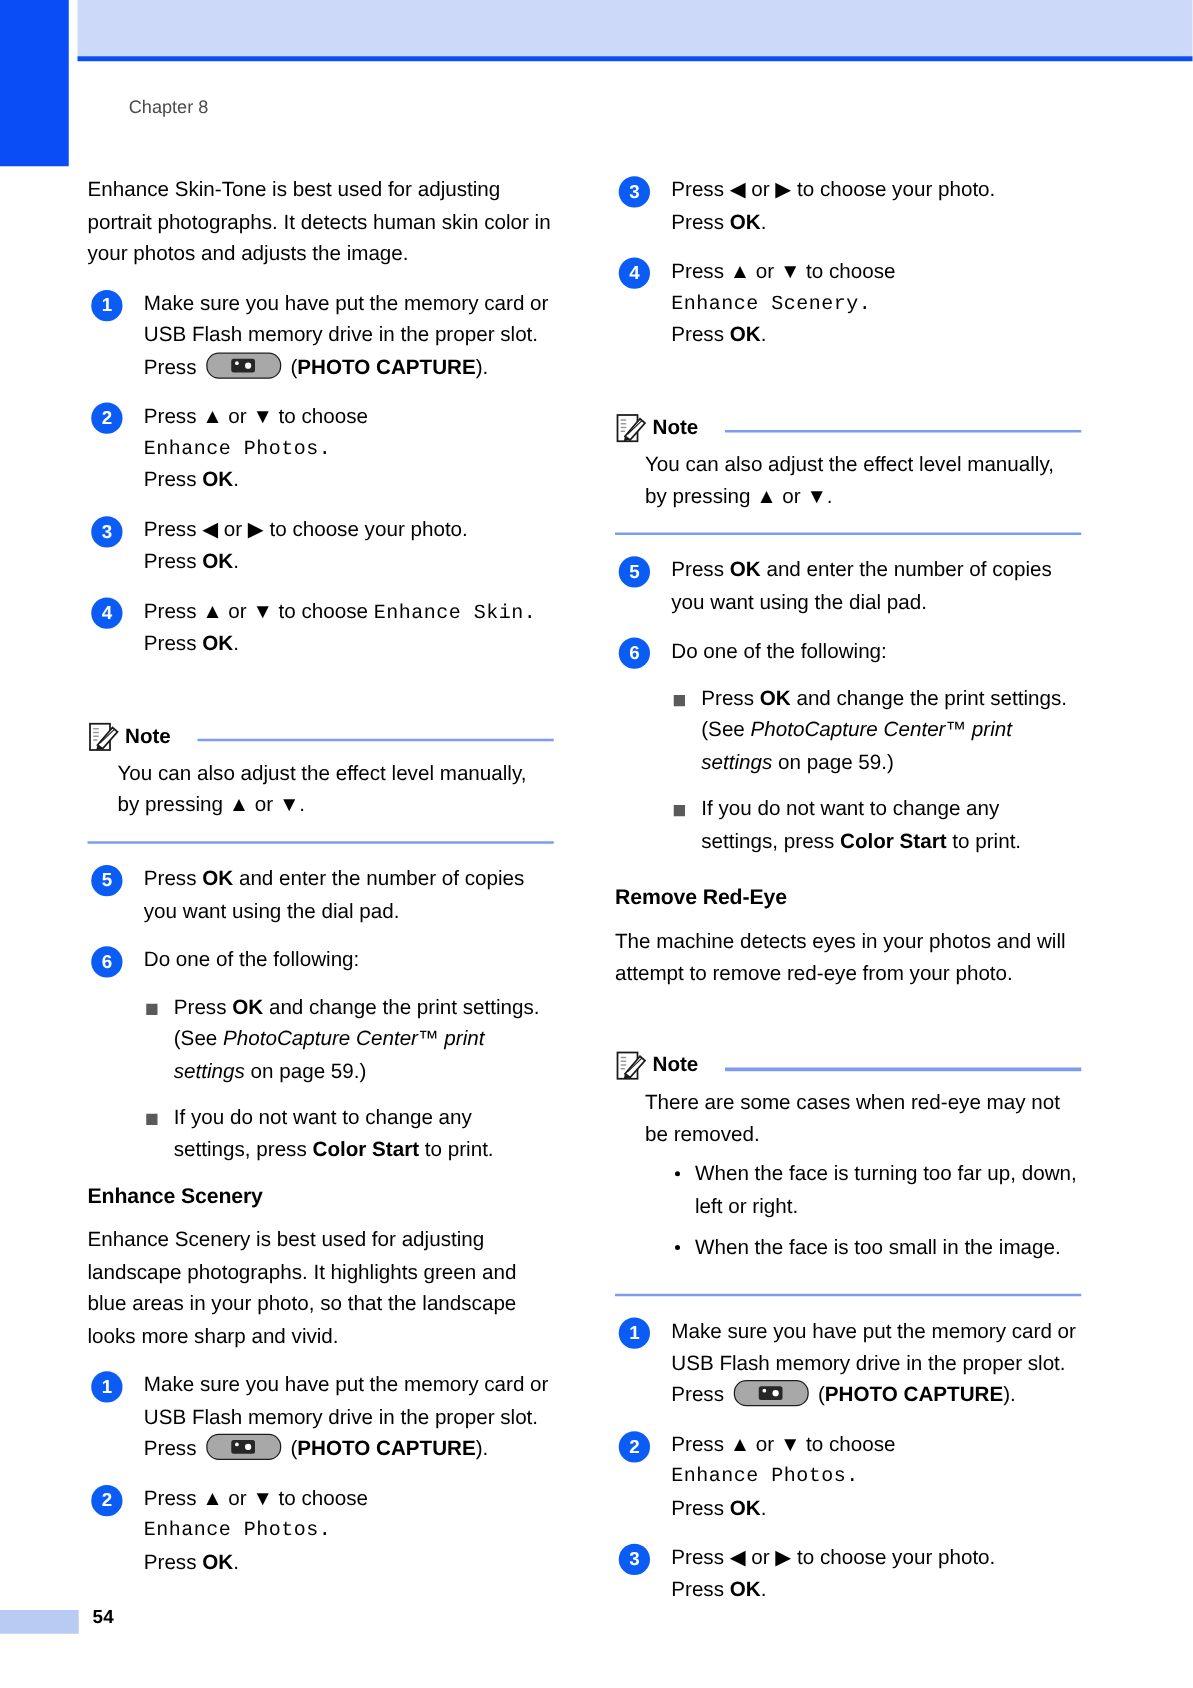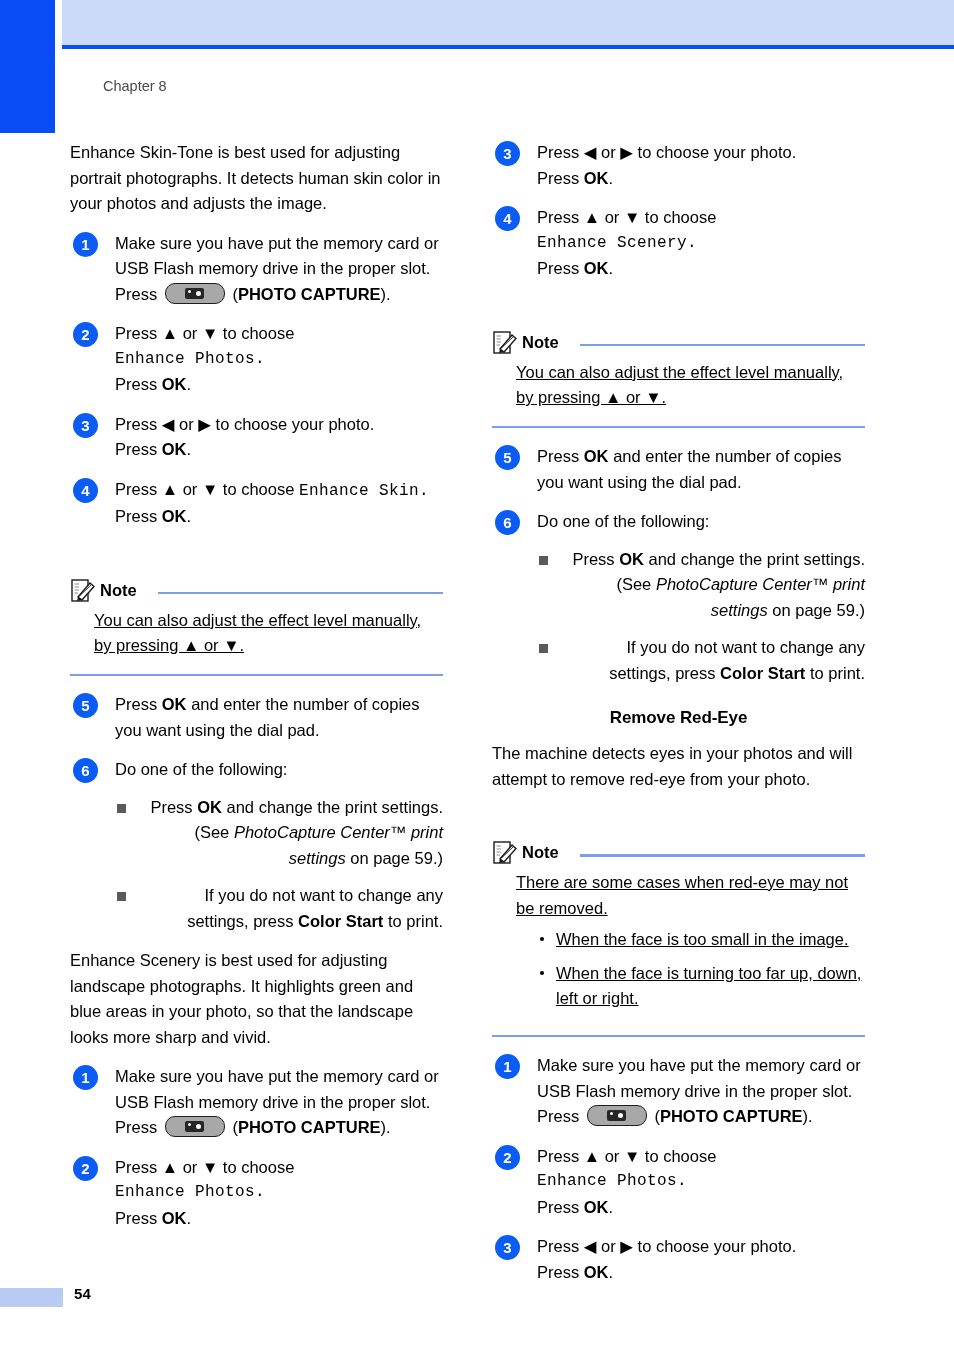--- a/index.html
+++ b/index.html
@@ -163,21 +163,20 @@
   }
 
   
   .sub-bullets { margin-top: 12px; }
   .sub-bullet {
     position: relative;
     padding-left: 24px;
     margin-bottom: 12px;
     font-size: 16.5px;
     line-height: 25.5px;
-    text-align: right;
   }
   .sub-bullet .sq {
     position: absolute;
     left: 2px;
     top: 9px;
     width: 9px;
     height: 9px;
     background: #5a5a5a;
   }
   .dot-bullet {
@@ -225,21 +224,20 @@
     left: 88px;
     right: 0;
     top: 14px;
     height: 2.5px;
     background: #7c9cee;
   }
   .note-body {
     padding-left: 24px;
     padding-top: 2px;
     padding-bottom: 6px;
-    text-decoration: underline;
   }
   .note-body p {
     margin: 0;
     font-size: 16.5px;
     line-height: 25.5px;
   }
   .note-bottom-rule {
     height: 2.5px;
     background: #7c9cee;
     margin-top: 9px;
@@ -325,20 +323,21 @@
         <span class="sq"></span>
         <span>Press</span> <b class="key">OK</b> <span>and change the print settings. (See</span> <i class="ital">PhotoCapture Center™ print settings</i> <span>on page 59.)</span>
       </div>
       <div class="sub-bullet">
         <span class="sq"></span>
         <span>If you do not want to change any settings, press</span> <b class="key">Color Start</b> <span>to print.</span>
       </div>
     </div>
   </div>
 
+  <h2 class="section-title spacer-before-title">Enhance Scenery</h2>
   <p class="body-text">Enhance Scenery is best used for adjusting landscape photographs. It highlights green and blue areas in your photo, so that the landscape looks more sharp and vivid.</p>
 
   <div class="step">
     <div class="step-badge">1</div>
     <div class="step-line">Make sure you have put the memory card or USB Flash memory drive in the proper slot.</div>
     <div class="step-line">
       <span>Press</span>
       <span class="pc-button"><span class="pc-cam"></span></span>
       <span>(</span><b class="key">PHOTO CAPTURE</b><span>).</span>
     </div>
@@ -404,21 +403,21 @@
         <span class="sq"></span>
         <span>Press</span> <b class="key">OK</b> <span>and change the print settings. (See</span> <i class="ital">PhotoCapture Center™ print settings</i> <span>on page 59.)</span>
       </div>
       <div class="sub-bullet">
         <span class="sq"></span>
         <span>If you do not want to change any settings, press</span> <b class="key">Color Start</b> <span>to print.</span>
       </div>
     </div>
   </div>
 
-  <h2 class="section-title" style="margin-top:22px;text-align:center;">Remove Red-Eye</h2>
+  <h2 class="section-title" style="margin-top:22px;">Remove Red-Eye</h2>
   <p class="body-text">The machine detects eyes in your photos and will attempt to remove red-eye from your photo.</p>
 
   <div class="note">
     <div class="note-head">
       <span class="note-icon">
         <svg viewBox="0 0 26 26" width="26" height="26">
           <rect x="2" y="2" width="16" height="21" fill="#ffffff" stroke="#1a1a1a" stroke-width="1.4"></rect>
           <line x1="4.5" y1="6" x2="9" y2="6" stroke="#9a9a9a" stroke-width="1.1"></line>
           <line x1="4.5" y1="9" x2="9" y2="9" stroke="#9a9a9a" stroke-width="1.1"></line>
           <line x1="4.5" y1="12" x2="9" y2="12" stroke="#9a9a9a" stroke-width="1.1"></line>
@@ -429,25 +428,25 @@
         </svg>
       </span>
       <span class="note-title">Note</span>
       <span class="note-head-rule"></span>
     </div>
     <div class="note-body">
       <p>There are some cases when red-eye may not be removed.</p>
       <div class="note-dots">
         <div class="dot-bullet">
           <span class="dt"></span>
-          <span>When the face is too small in the image.</span>
+          <span>When the face is turning too far up, down, left or right.</span>
         </div>
         <div class="dot-bullet">
           <span class="dt"></span>
-          <span>When the face is turning too far up, down, left or right.</span>
+          <span>When the face is too small in the image.</span>
         </div>
       </div>
     </div>
     <div class="note-bottom-rule"></div>
   </div>
 
   <div class="step" style="margin-top:16px;">
     <div class="step-badge">1</div>
     <div class="step-line">Make sure you have put the memory card or USB Flash memory drive in the proper slot.</div>
     <div class="step-line">

